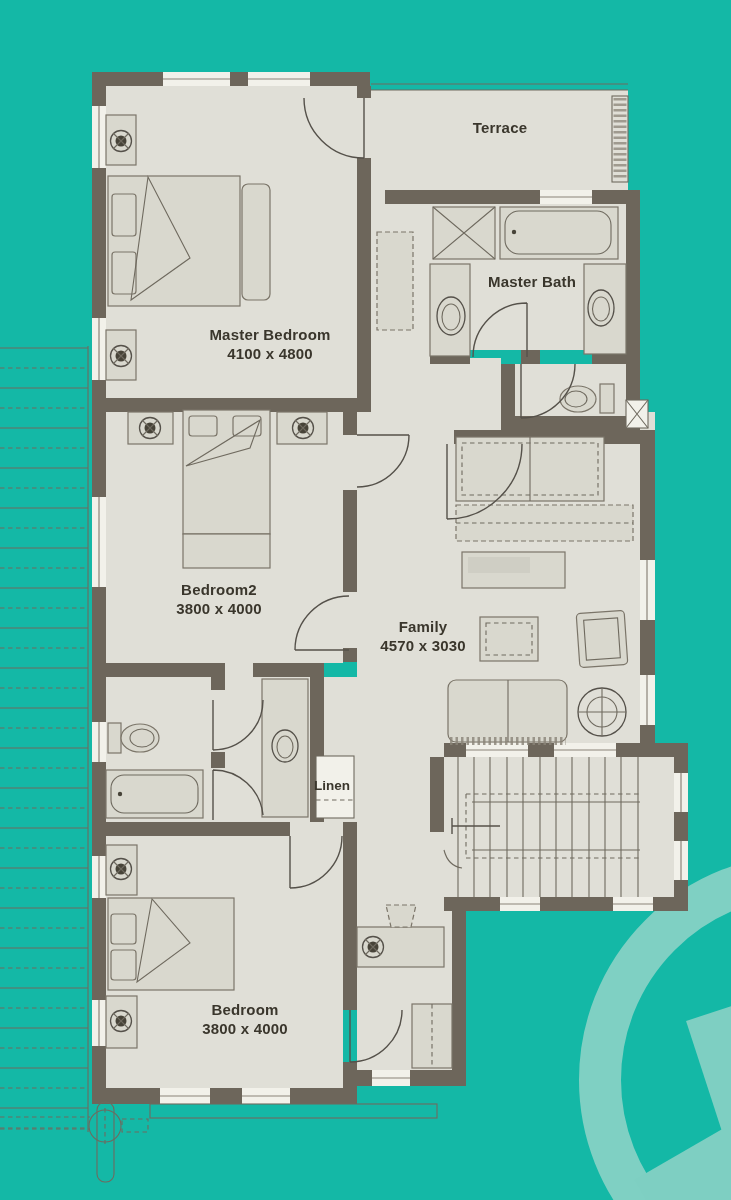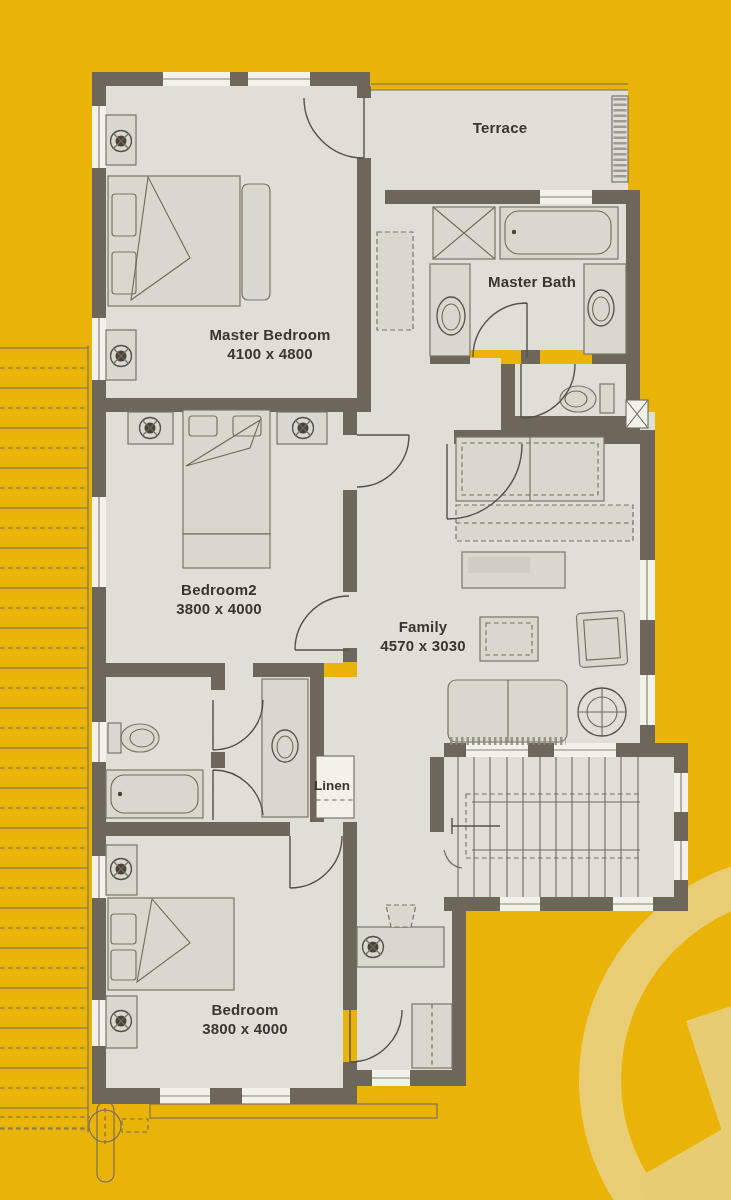--- a/index.html
+++ b/index.html
@@ -1,16 +1,16 @@
 <!DOCTYPE html>
 <html><head>
 <meta charset="utf-8">
 <style>
   html,body{margin:0;padding:0;background:#d7d6ce;}
-  .stage{width:731px;height:1200px;position:relative;margin:0 auto;background:#eab308;overflow:hidden;
+  .stage{width:731px;height:1200px;position:relative;margin:0 auto;background:#14b8a6;overflow:hidden;
          font-family:"Liberation Sans",sans-serif;}
   svg{display:block;}
   .wall{fill:#6d665b;}
   .floor{fill:#e0dfd7;}
   .gap{fill:#e0dfd7;}
   .win{fill:#f2f1ea;}
   .mull{stroke:#8a8478;stroke-width:1.2;fill:none;}
   .fur{fill:#d9d8ce;stroke:#7b7569;stroke-width:1.2;}
   .furd{fill:#d9d8ce;stroke:#7b7569;stroke-width:1.2;stroke-dasharray:5 3;}
   .thin{stroke:#6f6a5f;stroke-width:1.1;fill:none;}

